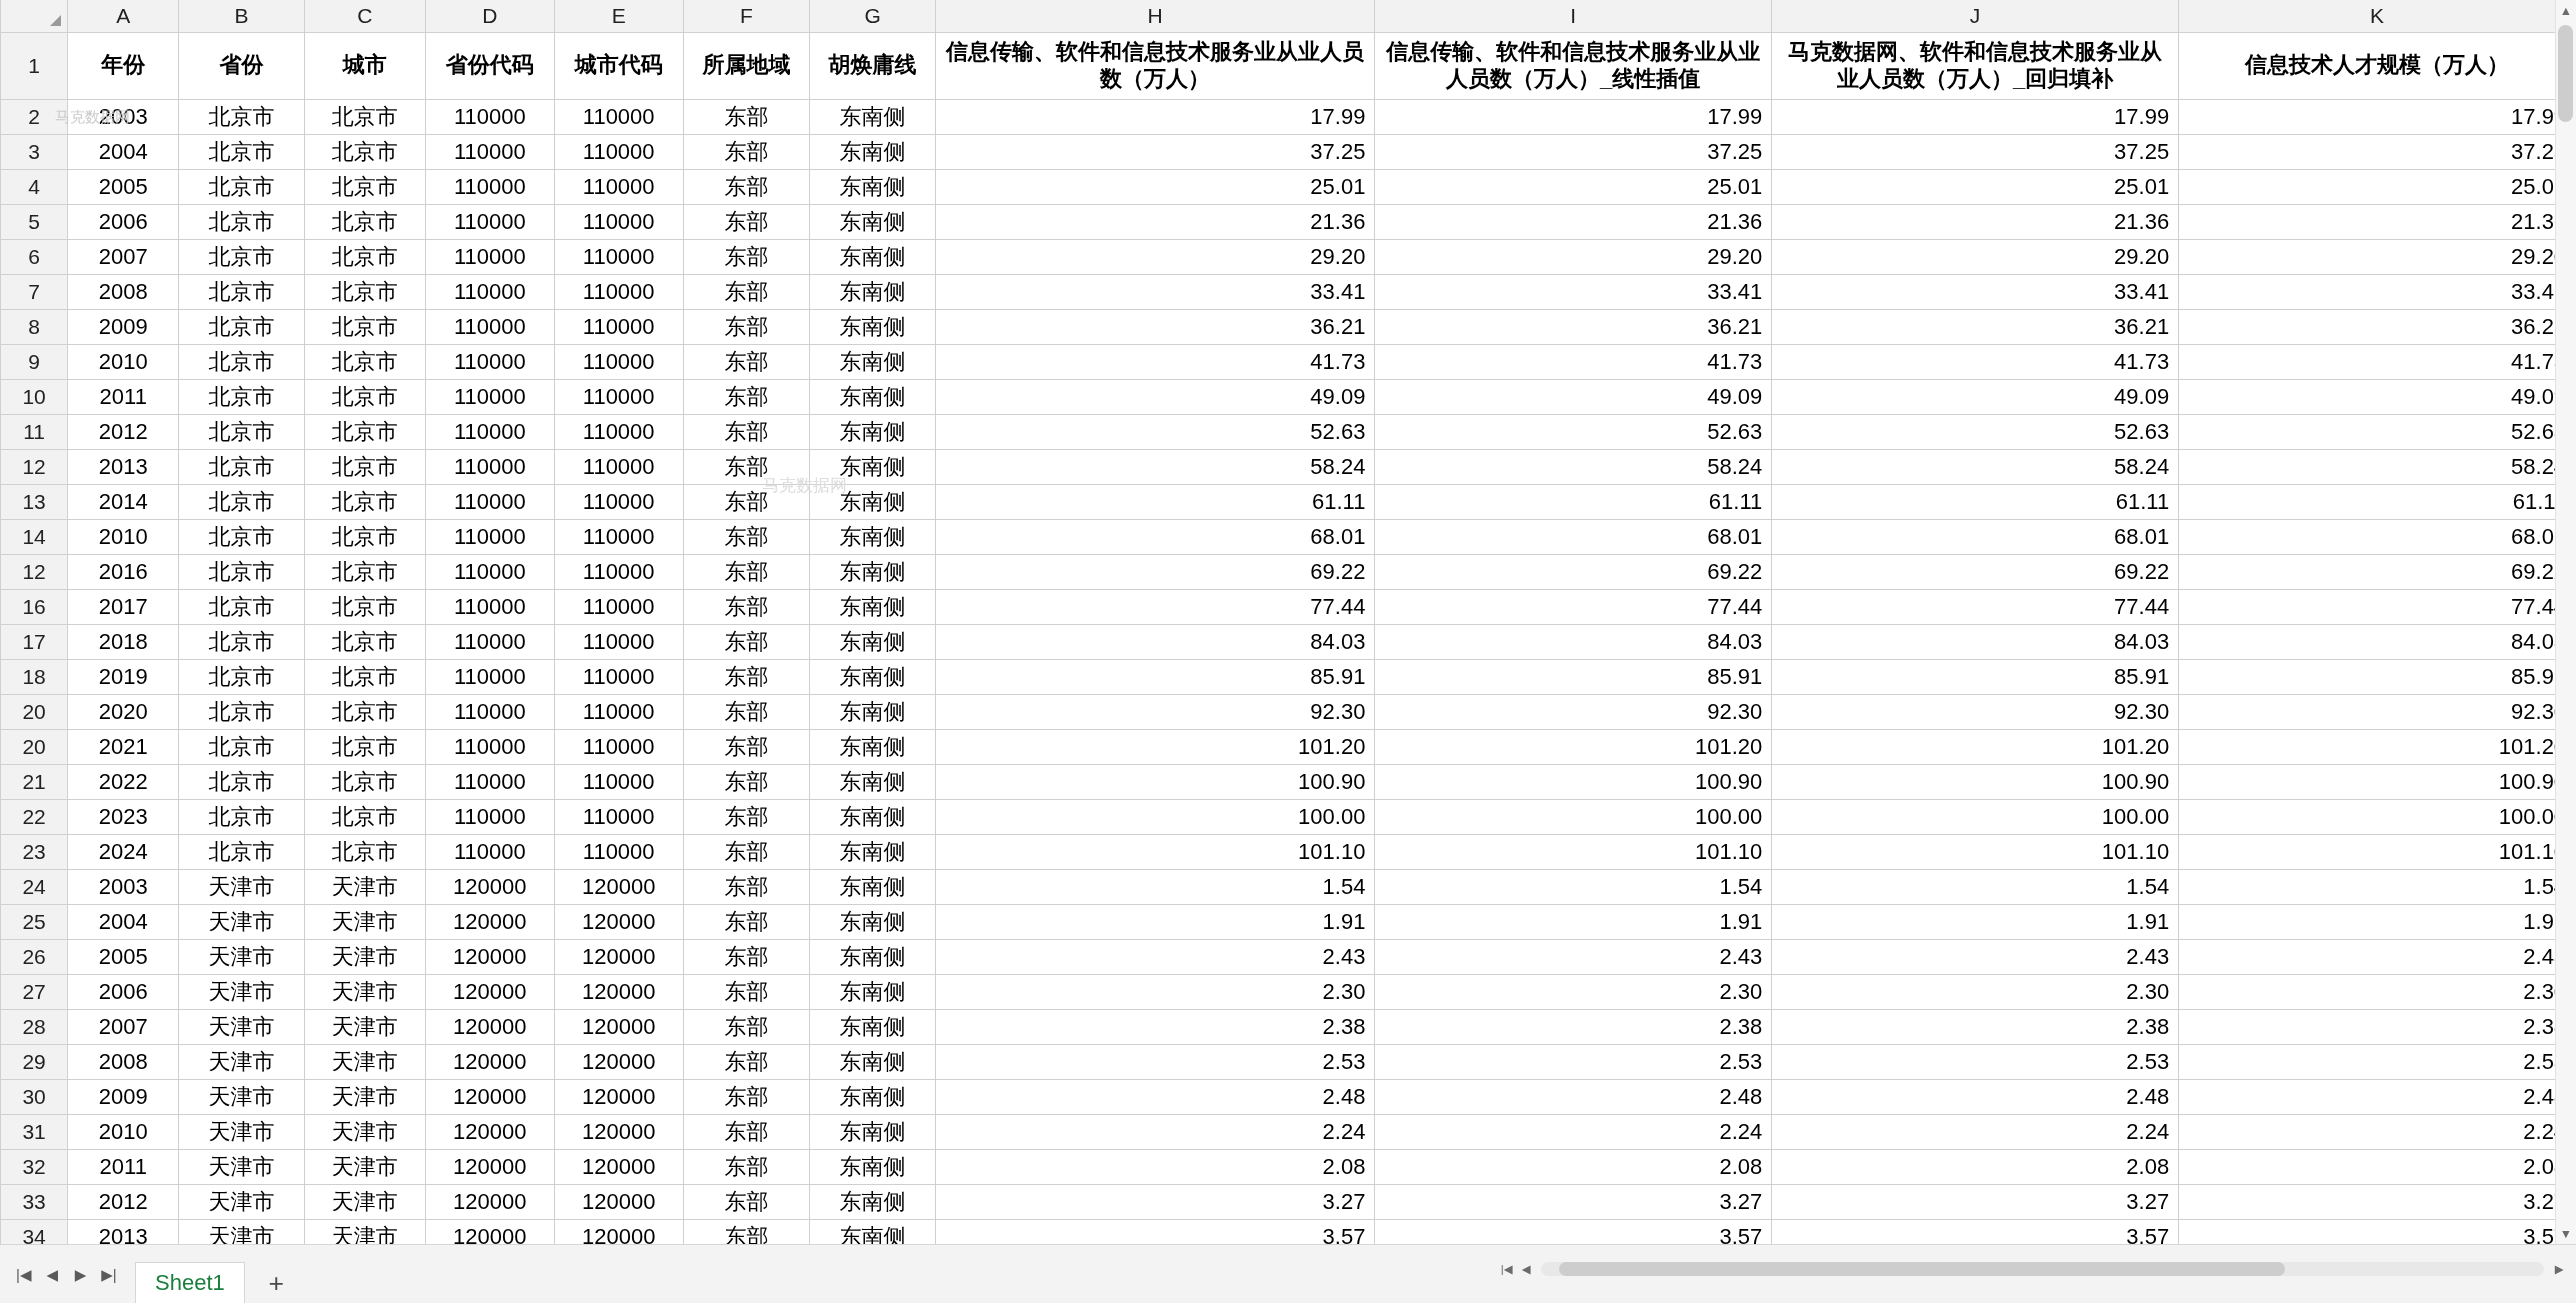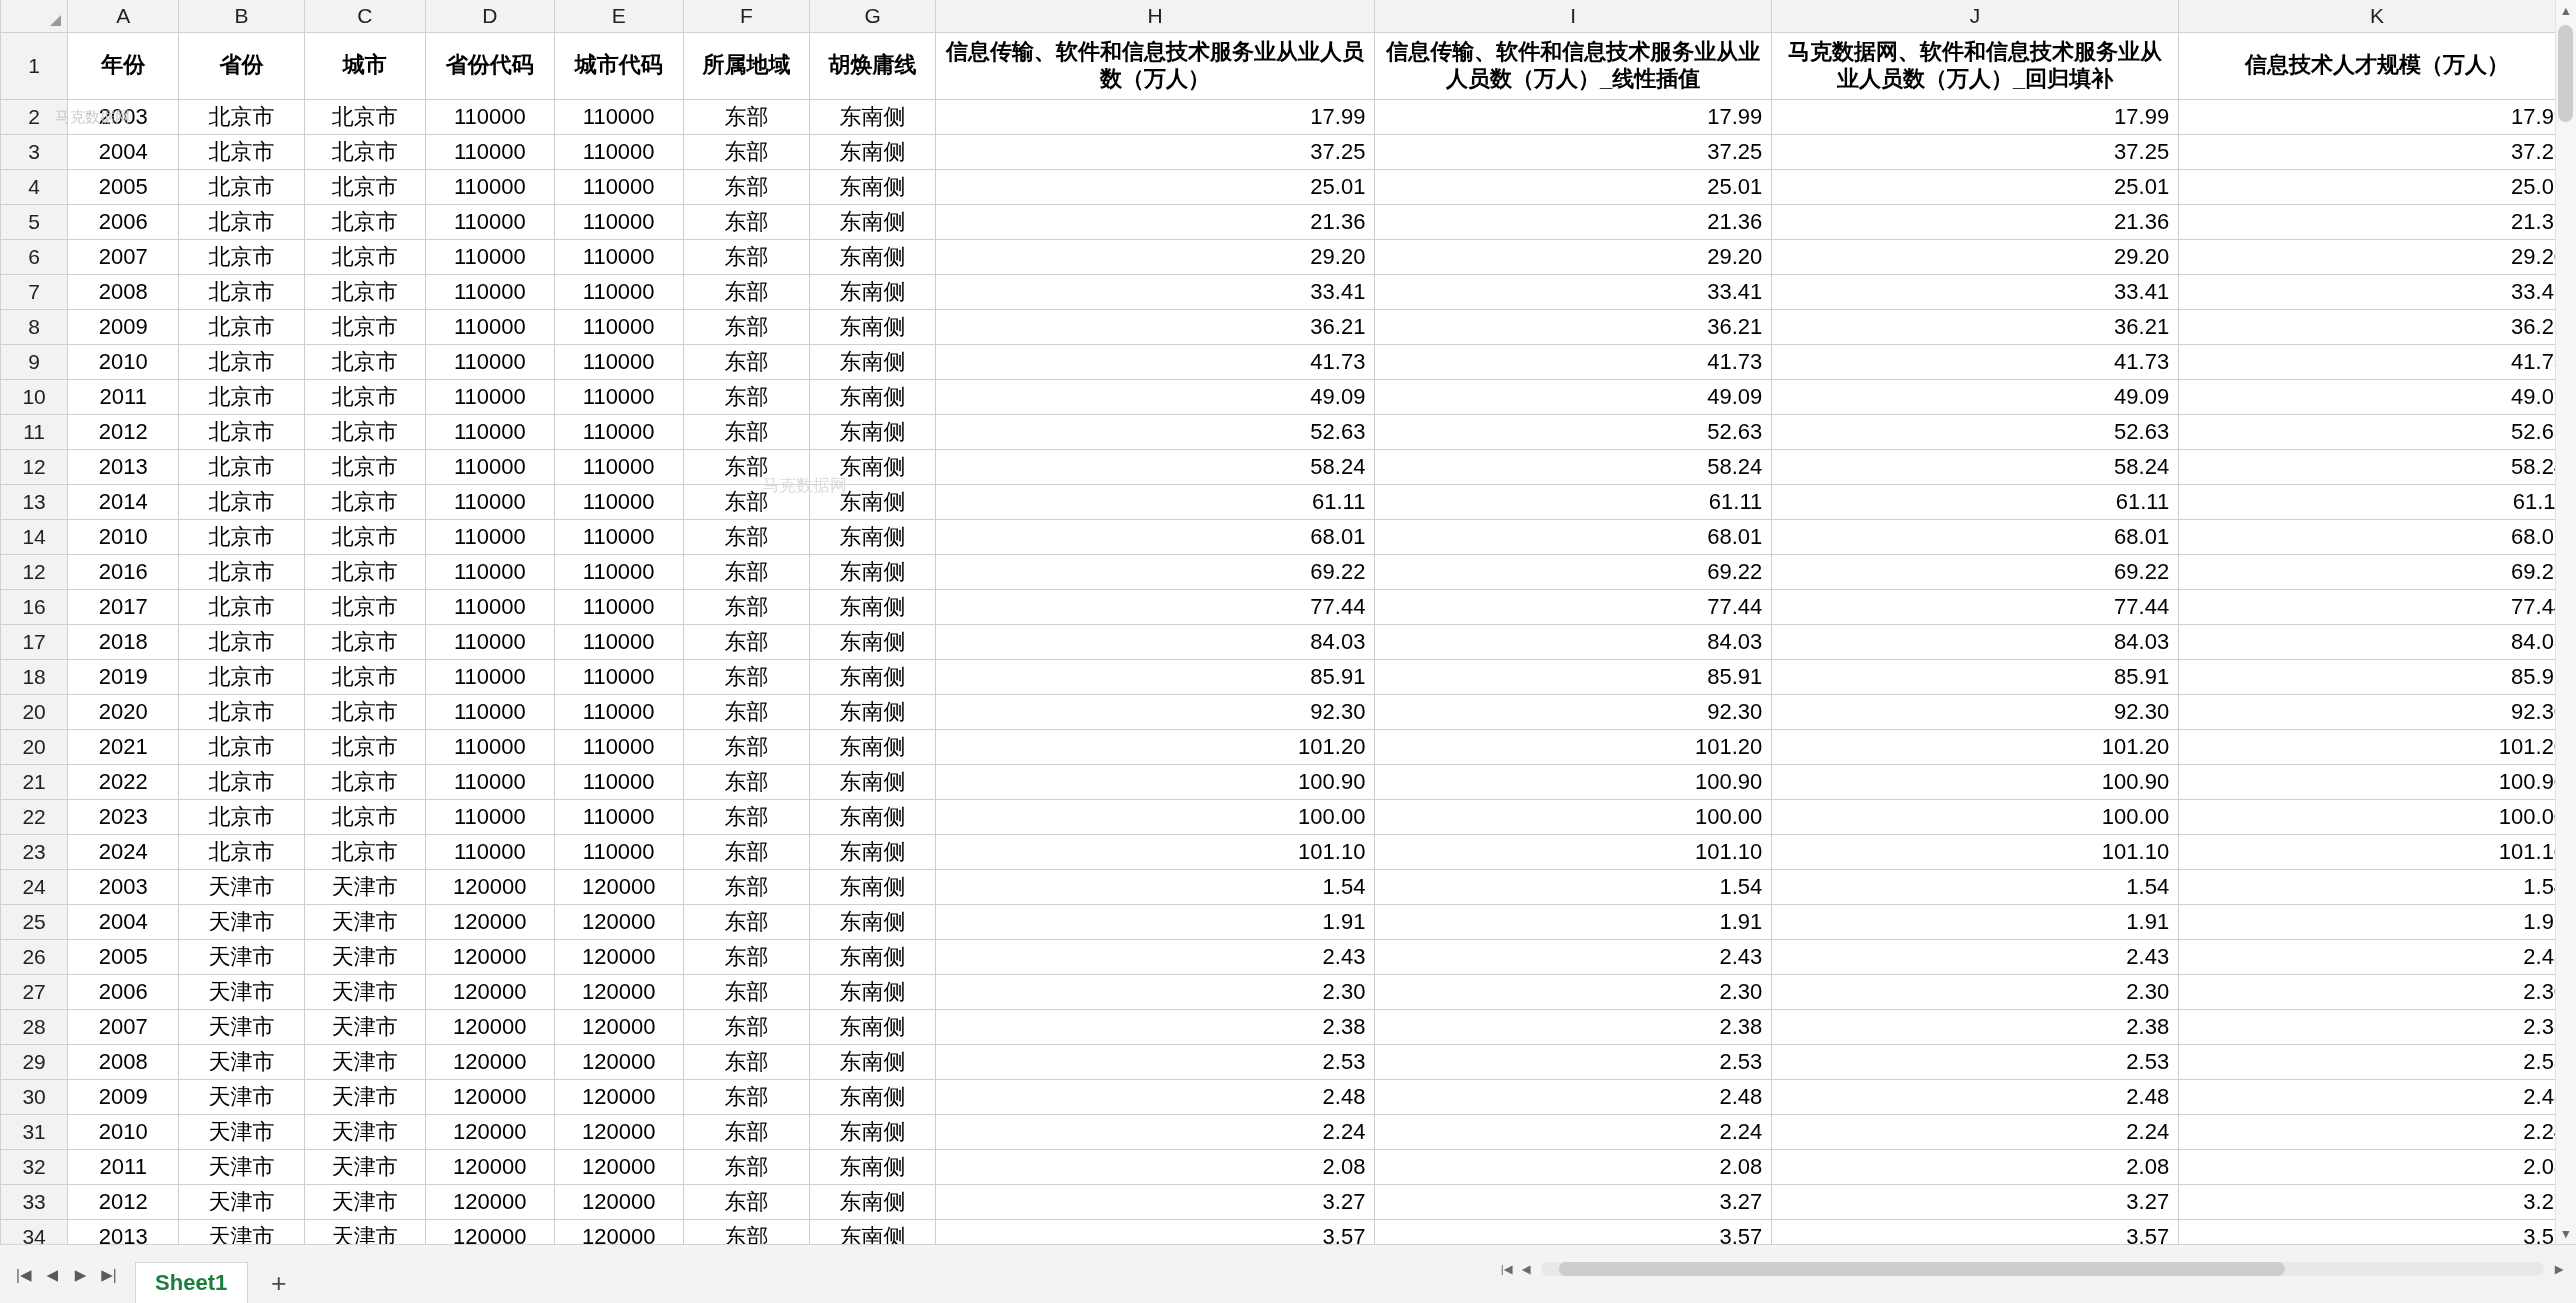--- a/index.html
+++ b/index.html
@@ -178,21 +178,21 @@
   }
   .tab {
     padding: 0 19.5px;
     height: 43px;
     display: flex; align-items: center;
     background: #ffffff;
     border: 0.9px solid #d6d6d6;
     border-bottom: 2.7px solid #1a7f3c;
     font-size: 22px;
     color: #1a7f3c;
-    font-weight: bold;
+    font-weight: normal;
   }
   .add-sheet {
     margin-left: 16px;
     width: 30px; height: 43px;
     display: flex; align-items: center; justify-content: center;
     color: #4a4a4a;
     font-size: 26.6px;
   }
 
   

